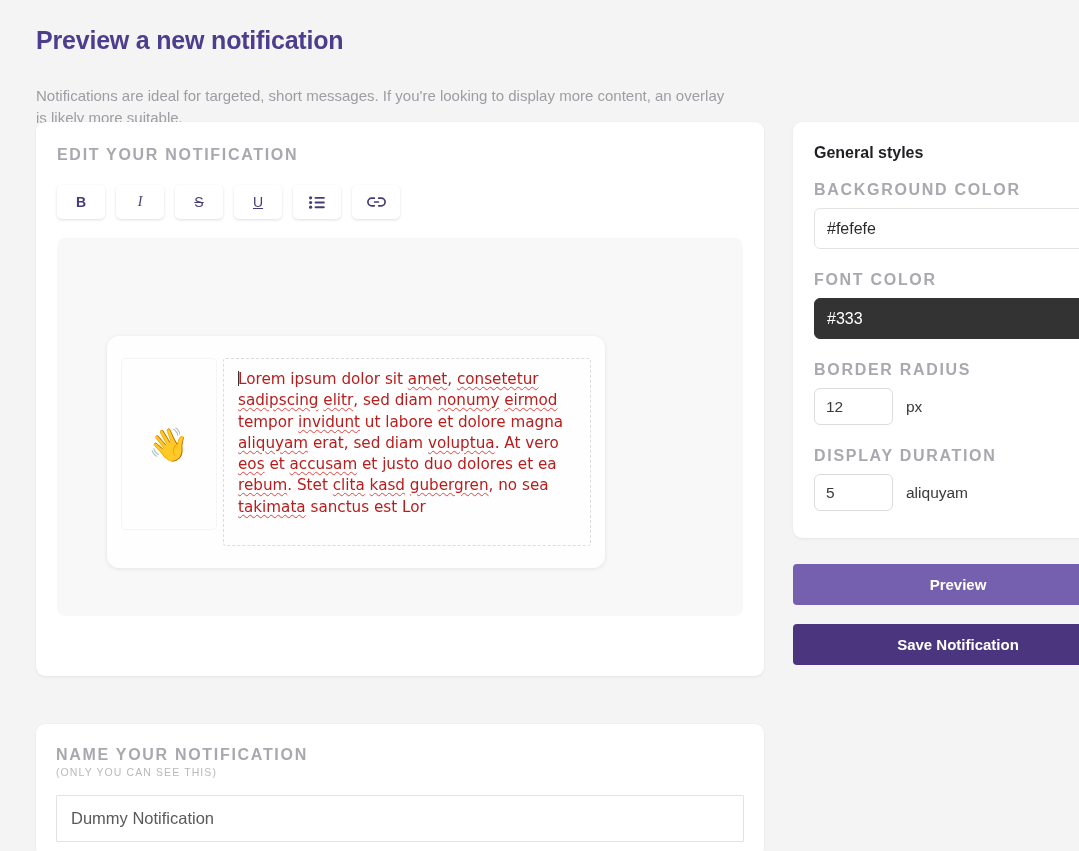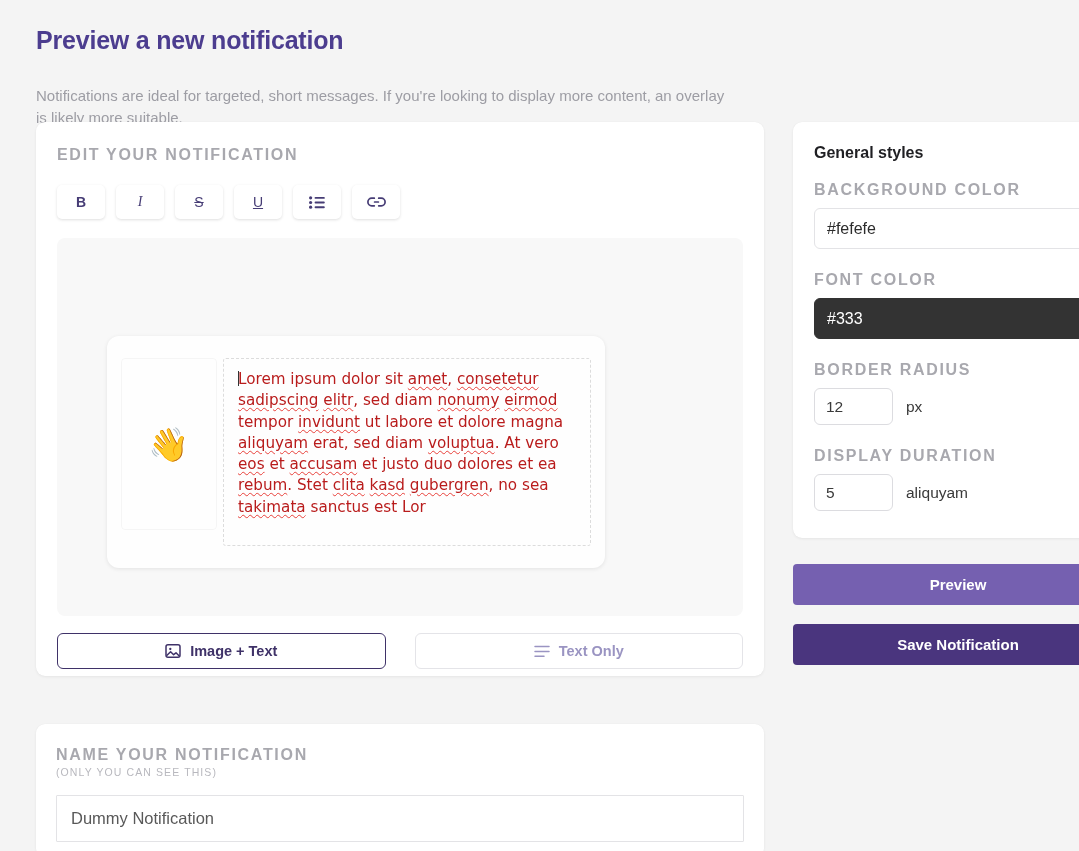--- a/index.html
+++ b/index.html
@@ -322,42 +322,20 @@
           <div class="notif-image-slot">
             <span class="wave-emoji">👋</span>
           </div>
           <div class="notif-text-slot">
             <div class="notif-text"><span class="caret"></span>Lorem ipsum dolor sit <span class="sp">amet</span>, <span class="sp">consetetur</span> <span class="sp">sadipscing</span> <span class="sp">elitr</span>, sed diam <span class="sp">nonumy</span> <span class="sp">eirmod</span> tempor <span class="sp">invidunt</span> ut labore et dolore magna <span class="sp">aliquyam</span> erat, sed diam <span class="sp">voluptua</span>. At vero <span class="sp">eos</span> et <span class="sp">accusam</span> et justo duo dolores et ea <span class="sp">rebum</span>. Stet <span class="sp">clita</span> <span class="sp">kasd</span> <span class="sp">gubergren</span>, no sea <span class="sp">takimata</span> sanctus est Lor</div>
           </div>
         </div>
       </div>
     </div>
 
-    <div class="type-row">
-      <div class="type-btn active">
-        <span>
-          <svg width="16" height="16" viewBox="0 0 16 16" fill="none" stroke="#3f3268" stroke-width="1.5">
-            <rect x="1" y="1.8" width="14" height="12.4" rx="2"></rect>
-            <circle cx="5.3" cy="6" r="1.15" fill="#3f3268" stroke="none"></circle>
-            <path d="M2 12.3l3.6-3.6 3 3L11 9.8l3 3" stroke-linecap="round" stroke-linejoin="round"></path>
-          </svg>
-        </span>
-        <span>Image + Text</span>
-      </div>
-      <div class="type-btn inactive">
-        <span>
-          <svg width="16" height="13" viewBox="0 0 16 13" fill="none" stroke="#9a94c2" stroke-width="1.5" stroke-linecap="round">
-            <path d="M1 1.6h14"></path>
-            <path d="M1 6.4h14"></path>
-            <path d="M1 11.2h9"></path>
-          </svg>
-        </span>
-        <span>Text Only</span>
-      </div>
-    </div>
   </div>
 
   <div class="card" id="name-card">
     <div class="name-inner">
       <div class="caps-label">NAME YOUR NOTIFICATION</div>
       <div class="caps-sub">(ONLY YOU CAN SEE THIS)</div>
       <input class="text-input" type="text" value="Dummy Notification" style="">
     </div>
   </div>
 

